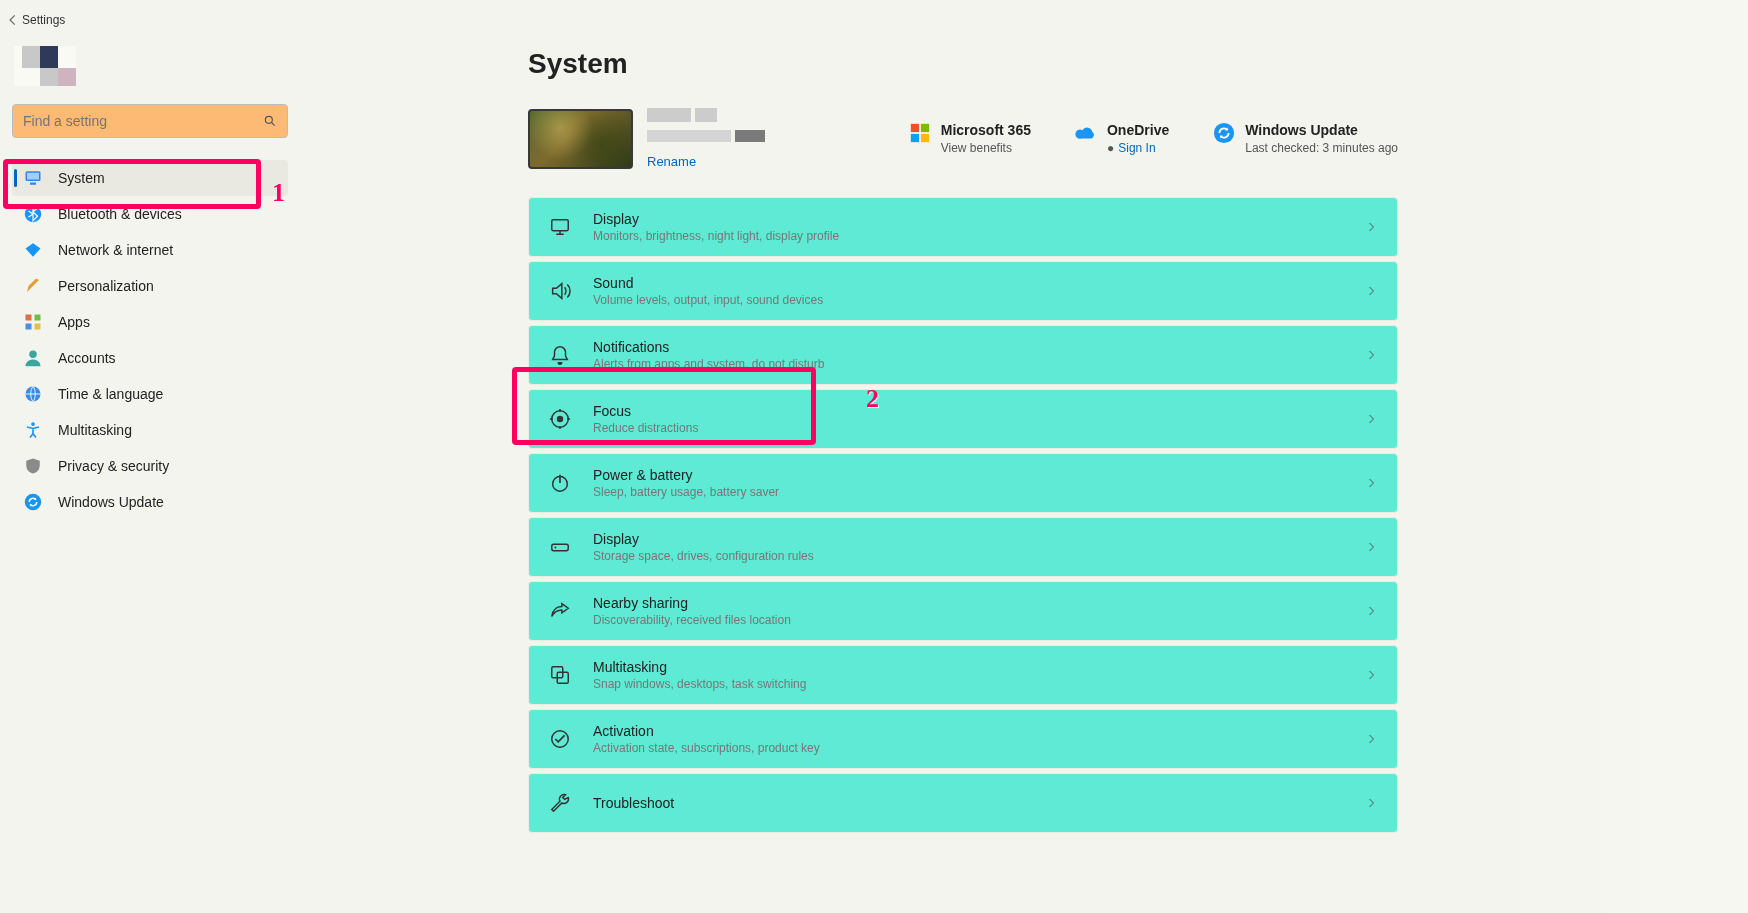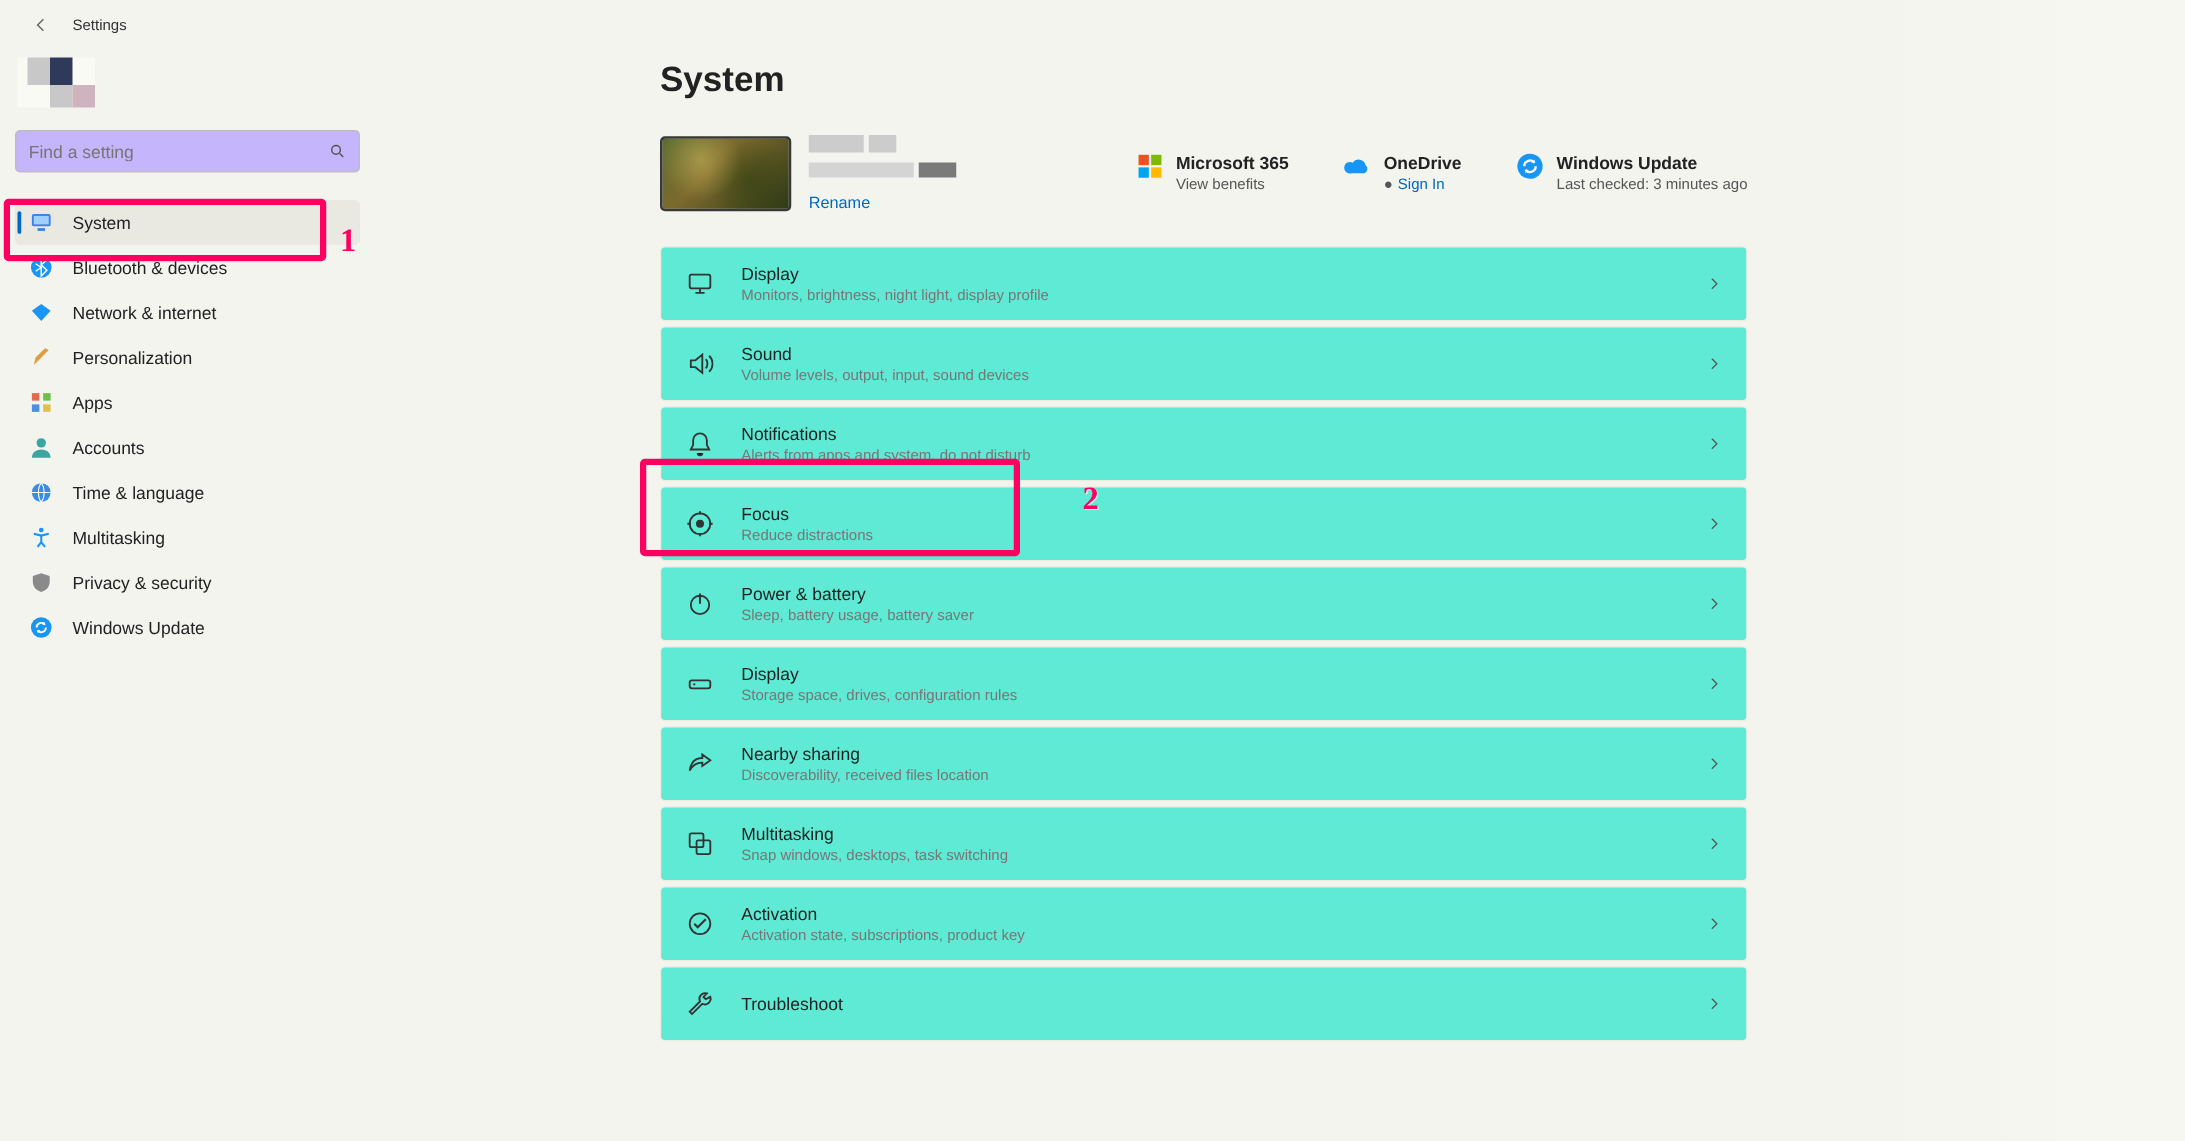--- a/index.html
+++ b/index.html
@@ -1,32 +1,32 @@
 <!DOCTYPE html>
 <html><head>
 <meta charset="utf-8">
 <style>
 * { margin:0; padding:0; box-sizing:border-box; font-family:"Segoe UI",Arial,sans-serif; }
 body { background:#f3f4ee; width:1748px; height:913px; overflow:hidden; position:relative; }
 
 
-.titlebar { display:flex; align-items:center; height:40px; padding-left:24px; gap:16px; }
+.titlebar { display:flex; align-items:center; height:40px; padding-left:4px; }
 .back-btn { width:18px; height:18px; display:flex; align-items:center; justify-content:center; color:#666; cursor:pointer; }
 .app-title { font-size:12px; color:#333; }
 
 
 .sidebar { position:absolute; left:0; top:40px; width:300px; padding:0 12px; }
 .avatar-block { display:flex; align-items:center; gap:10px; padding:6px 2px 18px 2px; }
 .avatar-square { width:62px; height:40px; position:relative; background:#fafaf5; }
 .avatar-square .b1{ position:absolute; left:8px; top:0; width:18px; height:22px; background:#c8c8c8; }
 .avatar-square .b2{ position:absolute; left:26px; top:0;  width:18px; height:22px; background:#2f3a5a; }
 .avatar-square .b3{ position:absolute; left:26px; top:22px; width:18px; height:18px; background:#c8c8c8; }
 .avatar-square .b4{ position:absolute; left:44px; top:22px; width:18px; height:18px; background:#cfb4c0; }
 
-.searchbox { display:flex; align-items:center; border:1px solid #bdbdb6; border-radius:4px; height:34px; padding:0 10px; background:#c4b5fd; }
+.searchbox { display:flex; align-items:center; border:1px solid #bdbdb6; border-radius:4px; height:34px; padding:0 10px; background:#fdba74; }
 .searchbox input { flex:1; border:none; outline:none; background:transparent; font-size:14px; color:#555; }
 .searchbox .mag { color:#555; font-size:13px; }
 
 .navlist { margin-top:22px; display:flex; flex-direction:column; gap:0px; }
 .nav-item { display:flex; align-items:center; height:36px; padding:0 12px; border-radius:4px; gap:16px; cursor:pointer; position:relative; }
 .nav-item.selected { background:#e9e9e2; }
 .nav-item.selected::before { content:""; position:absolute; left:2px; top:9px; width:3px; height:18px; border-radius:2px; background:#0067c0; }
 .nav-icon { width:18px; height:18px; display:block; flex-shrink:0; }
 .nav-label { font-size:14px; color:#222; }
 

